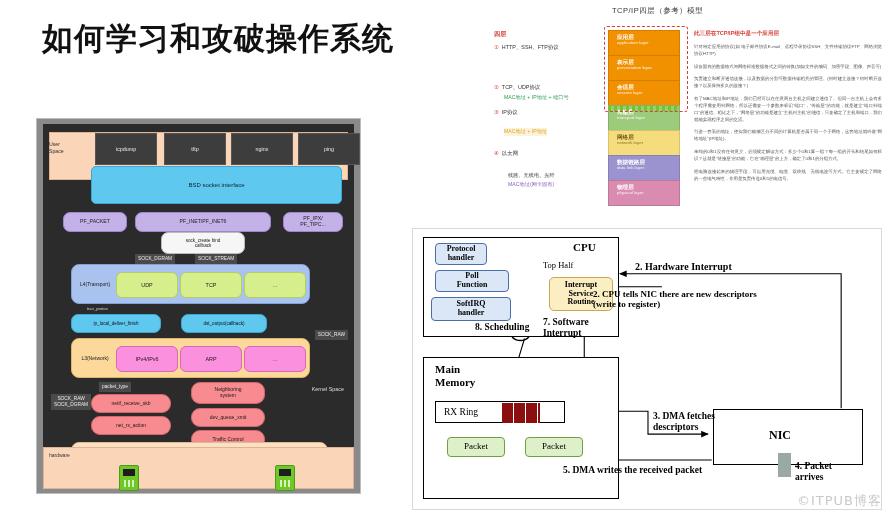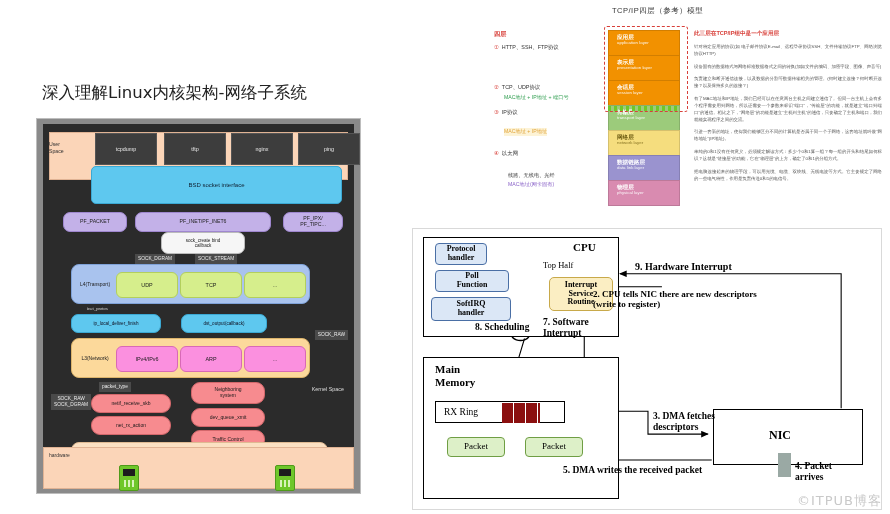--- a/index.html
+++ b/index.html
@@ -117,21 +117,21 @@
   .nic-frame{left:300px;top:180px;width:150px;height:56px;border:1px solid #000;background:#fff;}
   .nic-port{position:absolute;left:365px;top:224px;width:13px;height:24px;background:#9aa9a4;}
   .wm{position:absolute;right:8px;bottom:4px;font-size:13px;color:#c9c9c9;letter-spacing:1px;
       font-family:"DejaVu Sans","Liberation Sans",sans-serif;}
 </style>
 </head>
 <body>
 
 <div class="slide">
 
-  <div class="subtitle">深入理解Linux内核架构-网络子系统</div>
+  <div class="title">如何学习和攻破操作系统</div>
 
   <div class="kern">
     <div class="kern-inner">
 
       <div class="kbox userspace"></div>
       <div class="us-label" style="white-space:pre-line">User
 Space</div>
 
       <div class="app" style="left:52px">tcpdump</div>
       <div class="app" style="left:121px">tftp</div>
@@ -351,17 +351,17 @@
     <div class="lbl" style="left:356px;top:200px;font-size:12px;font-weight:bold">NIC</div>
     <div class="nic-port"></div>
 
     <div class="lbl" style="left:180px;top:60px;font-size:9px;font-weight:bold;white-space:pre-line">2. CPU tells NIC there are new descriptors
 (write to register)</div>
     <div class="lbl" style="left:240px;top:182px;font-size:9.5px;font-weight:bold;white-space:pre-line">3. DMA fetches
 descriptors</div>
     <div class="lbl" style="left:382px;top:232px;font-size:9.5px;font-weight:bold;white-space:pre-line">4. Packet
 arrives</div>
     <div class="lbl" style="left:150px;top:236px;font-size:9.5px;font-weight:bold">5. DMA writes the received packet</div>
-    <div class="lbl" style="left:222px;top:32px;font-size:10px;font-weight:bold">9. Hardware Interrupt</div>
+    <div class="lbl" style="left:222px;top:32px;font-size:10px;font-weight:bold">2. Hardware Interrupt</div>
   </div>
 
   <div class="wm">©ITPUB博客</div>
 </div>
 
 </body></html>

